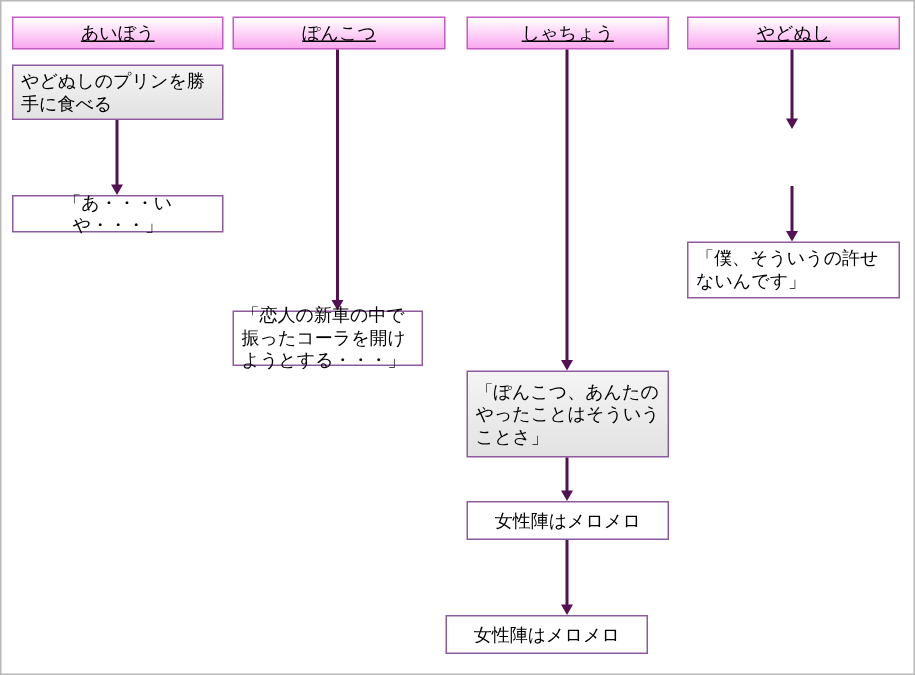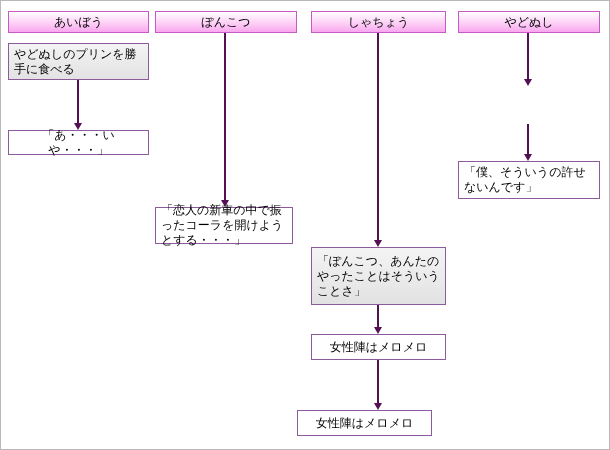--- a/index.html
+++ b/index.html
@@ -14,20 +14,21 @@
     overflow:hidden;
     font-size:12px;
     color:var(--text,#000);
   }
 
   .lane-header{
     position:absolute; height:22px;
     display:flex; align-items:center; justify-content:center;
     background:linear-gradient(180deg,var(--lane-header-top,#ffffff) 0%, #fdd0f6 55%, var(--lane-header-bottom,#f9a8ef) 100%);
     border:1px solid var(--lane-header-border,#c65bc6);
+    text-decoration:underline;
   }
 
   .box{
     position:absolute;
     display:flex; align-items:center; justify-content:center;
     text-align:center;
     border:1px solid var(--box-border,#8e5a9e);
     background:var(--box-fill-white,#ffffff);
     padding:2px 5px;
     line-height:15px;
@@ -62,21 +63,21 @@
   <div class="arrow" style="left:73px;top:79px;height:50px">
     <div class="line"></div>
     <div class="head"></div>
   </div>
   <div class="box" style="left:7px;top:129px;width:141px;height:25px">「あ・・・いや・・・」</div>
 
   <div class="arrow" style="left:220px;top:32px;height:174px">
     <div class="line"></div>
     <div class="head"></div>
   </div>
-  <div class="box left" style="left:154px;top:206px;width:138px;height:37px">「恋人の新車の中で振ったコーラを開けようとする・・・」</div>
+  <div class="box left" style="left:154px;top:206px;width:127px;height:37px">「恋人の新車の中で振ったコーラを開けようとする・・・」</div>
 
   <div class="arrow" style="left:373px;top:32px;height:214px">
     <div class="line"></div>
     <div class="head"></div>
   </div>
   <div class="box gray left" style="left:310px;top:246px;width:135px;height:58px">「ぽんこつ、あんたのやったことはそういうことさ」</div>
   <div class="arrow" style="left:373px;top:304px;height:29px">
     <div class="line"></div>
     <div class="head"></div>
   </div>

